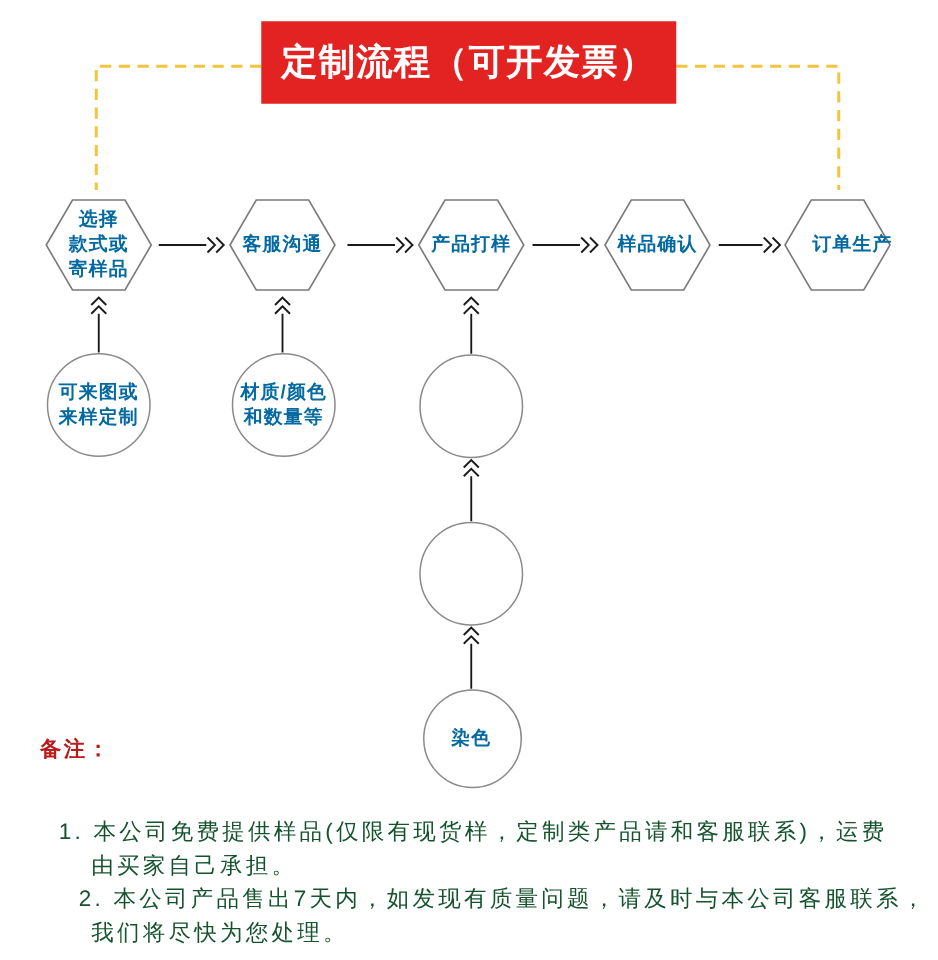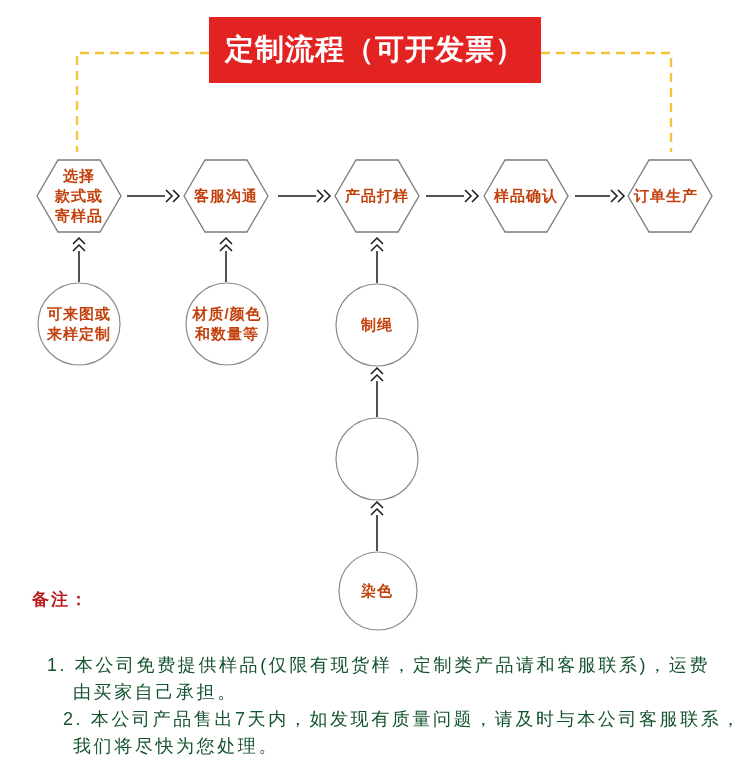--- a/index.html
+++ b/index.html
@@ -17,29 +17,29 @@
     background: #e32222;
     display: flex; align-items: center; justify-content: center;
     color: #ffffff; font-size: 29px; font-weight: bold; letter-spacing: 1px;
     white-space: nowrap;
   }
 
   .node-label {
     position: absolute;
     display: flex; align-items: center; justify-content: center;
     text-align: center;
-    font-size: 15px; font-weight: bold; color: #c2410c;
+    font-size: 15px; font-weight: bold; color: #0369a1;
     line-height: 1.35; white-space: pre-line; letter-spacing: 1px;
   }
   .hex-label { width: 84px; height: 72px; }
   .hex-label.h1 { left: 37px;  top: 160px; }
   .hex-label.h2 { left: 184px; top: 160px; }
   .hex-label.h3 { left: 335px; top: 160px; }
   .hex-label.h4 { left: 484px; top: 160px; }
-  .hex-label.h5 { left: 624px; top: 160px; text-align: center; }
+  .hex-label.h5 { left: 640px; top: 160px; text-align: center; }
 
   .circ-label { width: 82px; height: 82px; }
   .circ-label.c1 { left: 38px;  top: 283px; }
   .circ-label.c2 { left: 186px; top: 283px; }
   .circ-label.c3 { left: 336px; top: 284px; }
   .circ-label.c4 { left: 336px; top: 418px; }
   .circ-label.c5 { left: 337px; top: 552px; width: 80px; height: 78px; }
 
   .notes-heading {
     position: absolute; left: 32px; top: 588px;
@@ -143,21 +143,20 @@
 寄样品</div>
   <div class="node-label hex-label h2">客服沟通</div>
   <div class="node-label hex-label h3">产品打样</div>
   <div class="node-label hex-label h4">样品确认</div>
   <div class="node-label hex-label h5">订单生产</div>
 
   <div class="node-label circ-label c1">可来图或
 来样定制</div>
   <div class="node-label circ-label c2">材质/颜色
 和数量等</div>
-  <div class="node-label circ-label c3">制绳</div>
   <div class="node-label circ-label c5">染色</div>
 
   <div class="notes-heading">备注：</div>
   <div class="note-line l1">1. 本公司免费提供样品(仅限有现货样，定制类产品请和客服联系)，运费</div>
   <div class="note-line l2">由买家自己承担。</div>
   <div class="note-line l3">2. 本公司产品售出7天内，如发现有质量问题，请及时与本公司客服联系，</div>
   <div class="note-line l4">我们将尽快为您处理。</div>
 
 </div>
 

